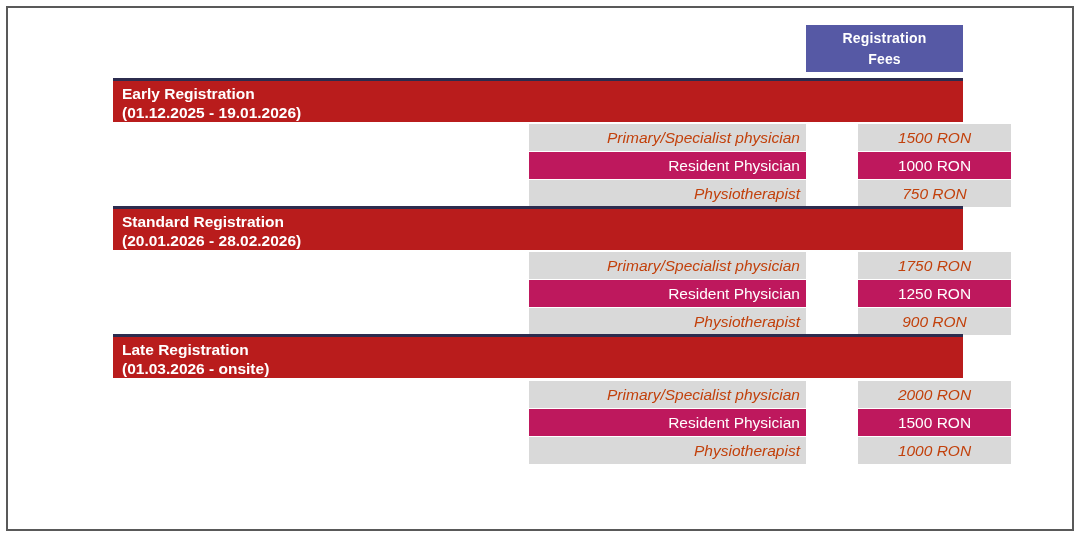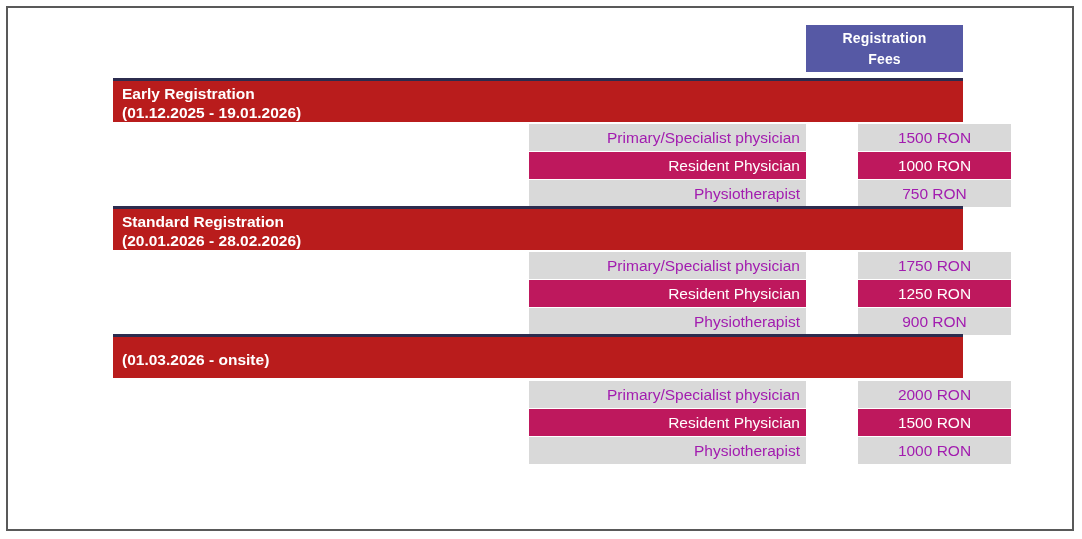--- a/index.html
+++ b/index.html
@@ -101,21 +101,22 @@
   .fee-row .value-cell {
     left: 281px;
     width: 153px;
     justify-content: center;
     margin-left: 48px;
   }
 
   .fee-row.light .label-cell,
   .fee-row.light .value-cell {
     background: #d9d9d9;
-    color: #a21caf;
+    color: #c2410c;
+    font-style: italic;
   }
   .fee-row.dark .label-cell,
   .fee-row.dark .value-cell {
     background: #be185d;
     color: #ffffff;
   }
 </style>
 </head>
 <body>
 
@@ -158,20 +159,21 @@
   <div class="fee-row dark" style="top:280px;">
     <div class="label-cell">Resident Physician</div>
     <div class="value-cell">1250 RON</div>
   </div>
   <div class="fee-row light" style="top:308px;">
     <div class="label-cell">Physiotherapist</div>
     <div class="value-cell">900 RON</div>
   </div>
 
   <div class="section-bar" style="top:334px;">
+    <span class="sec-title">Late Registration</span>
     <span class="sec-dates">(01.03.2026 - onsite)</span>
   </div>
 
   <div class="fee-row light" style="top:381px;">
     <div class="label-cell">Primary/Specialist physician</div>
     <div class="value-cell">2000 RON</div>
   </div>
   <div class="fee-row dark" style="top:409px;">
     <div class="label-cell">Resident Physician</div>
     <div class="value-cell">1500 RON</div>

